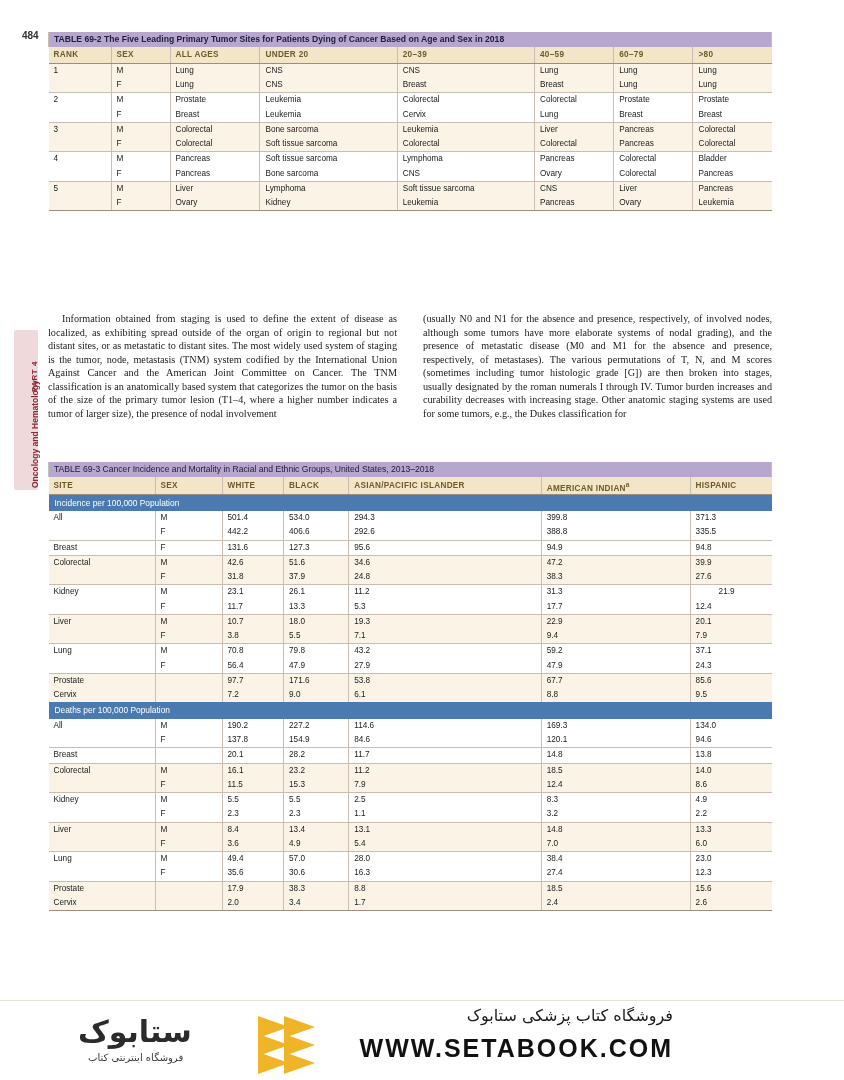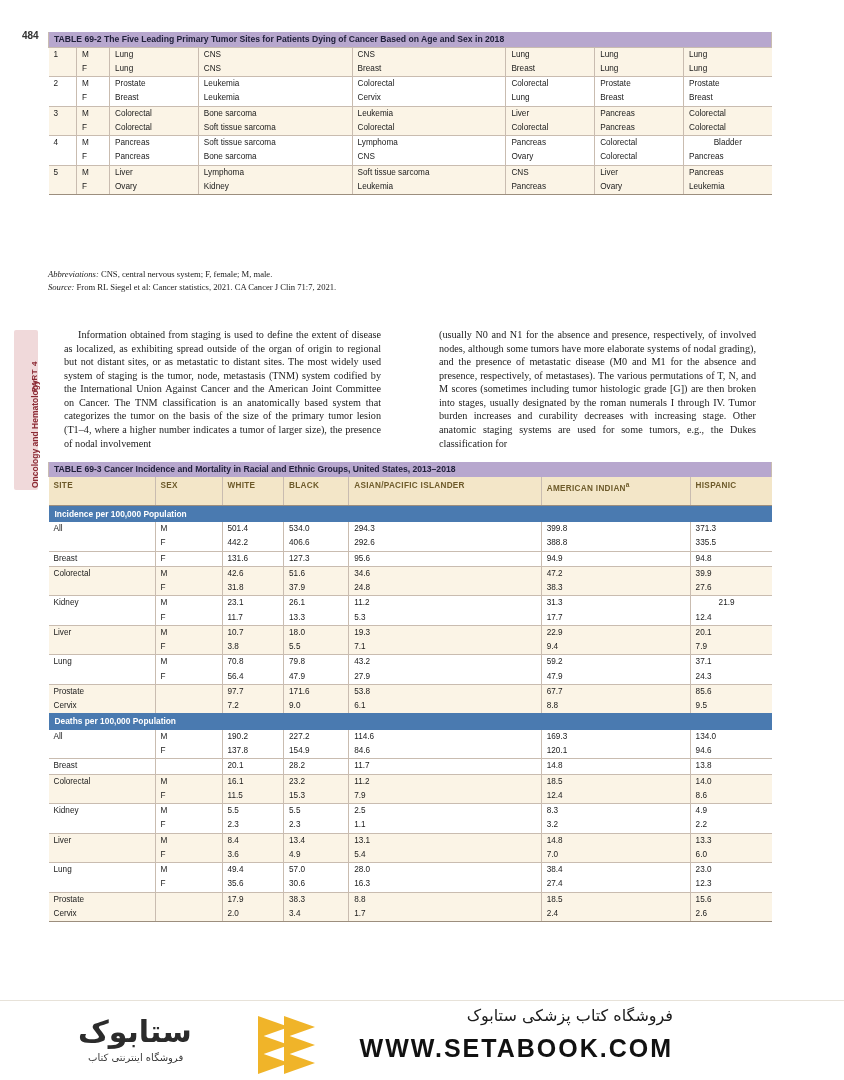--- a/index.html
+++ b/index.html
@@ -126,65 +126,65 @@
   
   .body-cols {
     position: absolute;
     left: 48px;
     top: 312px;
     width: 724px;
     display: flex;
     gap: 26px;
   }
   .body-cols p {
-    margin: 16px;
+    margin: 0;
     font-size: 10.2px;
     line-height: 1.33;
     text-align: justify;
     text-indent: 14px;
     hyphens: auto;
   }
   .col { width: 349px; }
   .col.right p { text-indent: 0; }
 
   
   .t3 {
     left: 48px;
     top: 462px;
     width: 724px;
     font-size: 8.2px;
   }
   .t3-caption {
     background: #b7a7ce;
     color: #20203a;
-    font-weight: bold;
+    font-weight: normal;
     font-size: 8.6px;
     text-align: left;
     padding: 4px 6px;
   }
   .t3 th, .t3 td {
     border-left: 1px solid #c9bcb0;
     border-right: 1px solid #c9bcb0;
     padding: 2px 5px;
     vertical-align: top;
     line-height: 1.25;
   }
   .t3 .colhdr td {
     background: #f3e6c8;
     color: #6d5a2a;
     font-weight: bold;
     border-bottom: 1px solid #9c8e7e;
     padding-top: 4px;
-    padding-bottom: 11px;
+    padding-bottom: 0;
     letter-spacing: .3px;
   }
   .t3 .section-row td {
     background: #4a7ab0;
     color: #ffffff;
-    font-weight: bold;
+    font-weight: normal;
     font-size: 8.4px;
     padding: 3px 6px;
     border-left: none;
     border-right: none;
   }
   .t3 .band-a td { background: #fbf4e6; }
   .t3 .band-b td { background: #ffffff; }
   .t3 .rowtop td { border-top: 1px solid #c9bcb0; }
   .t3 .site-cell { width: 96px; }
   .t3 .sex-cell { width: 56px; }
@@ -293,20 +293,30 @@
   <div class="side-tab">
     <span class="vtext part">PART 4</span>
     <span class="vtext sect">Oncology and Hematology</span>
   </div>
 
   <table class="tbl t2">
     <tbody>
       <tr>
         <td class="t2-caption" colspan="8">TABLE 69-2  The Five Leading Primary Tumor Sites for Patients Dying of Cancer Based on Age and Sex in 2018</td>
       </tr>
+      <tr class="colhdr">
+        <td class="rank-cell" style="border-left:none;">RANK</td>
+        <td class="sex-cell">SEX</td>
+        <td>ALL AGES</td>
+        <td>UNDER 20</td>
+        <td>20–39</td>
+        <td>40–59</td>
+        <td>60–79</td>
+        <td style="border-right:none;">&gt;80</td>
+      </tr>
 
       <tr class="band-a rowtop">
         <td style="border-left:none;">1</td>
         <td>M</td>
         <td>Lung</td>
         <td>CNS</td>
         <td>CNS</td>
         <td>Lung</td>
         <td>Lung</td>
         <td style="border-right:none;">Lung</td>
@@ -365,21 +375,21 @@
       </tr>
 
       <tr class="band-b rowtop">
         <td style="border-left:none;">4</td>
         <td>M</td>
         <td>Pancreas</td>
         <td>Soft tissue sarcoma</td>
         <td>Lymphoma</td>
         <td>Pancreas</td>
         <td>Colorectal</td>
-        <td style="border-right:none;text-align:center;">Bladder</td>
+        <td style="border-right:none;">Bladder</td>
       </tr>
       <tr class="band-b">
         <td style="border-left:none;"></td>
         <td>F</td>
         <td>Pancreas</td>
         <td>Bone sarcoma</td>
         <td>CNS</td>
         <td>Ovary</td>
         <td>Colorectal</td>
         <td style="border-right:none;">Pancreas</td>
@@ -401,28 +411,20 @@
         <td>Ovary</td>
         <td>Kidney</td>
         <td>Leukemia</td>
         <td>Pancreas</td>
         <td>Ovary</td>
         <td style="border-right:none;">Leukemia</td>
       </tr>
     </tbody>
   </table>
 
-  <div class="tbl-notes">
-    <div>
-      <i>Abbreviations:</i><span> CNS, central nervous system; F, female; M, male.</span>
-    </div>
-    <div>
-      <i>Source:</i><span> From RL Siegel et al: Cancer statistics, 2021. CA Cancer J Clin 71:7, 2021.</span>
-    </div>
-  </div>
 
   <div class="body-cols">
     <div class="col left">
       <p>Information obtained from staging is used to define the extent of disease as localized, as exhibiting spread outside of the organ of origin to regional but not distant sites, or as metastatic to distant sites. The most widely used system of staging is the tumor, node, metastasis (TNM) system codified by the International Union Against Cancer and the American Joint Committee on Cancer. The TNM classification is an anatomically based system that categorizes the tumor on the basis of the size of the primary tumor lesion (T1–4, where a higher number indicates a tumor of larger size), the presence of nodal involvement</p>
     </div>
     <div class="col right">
       <p>(usually N0 and N1 for the absence and presence, respectively, of involved nodes, although some tumors have more elaborate systems of nodal grading), and the presence of metastatic disease (M0 and M1 for the absence and presence, respectively, of metastases). The various permutations of T, N, and M scores (sometimes including tumor histologic grade [G]) are then broken into stages, usually designated by the roman numerals I through IV. Tumor burden increases and curability decreases with increasing stage. Other anatomic staging systems are used for some tumors, e.g., the Dukes classification for</p>
     </div>
   </div>
 

